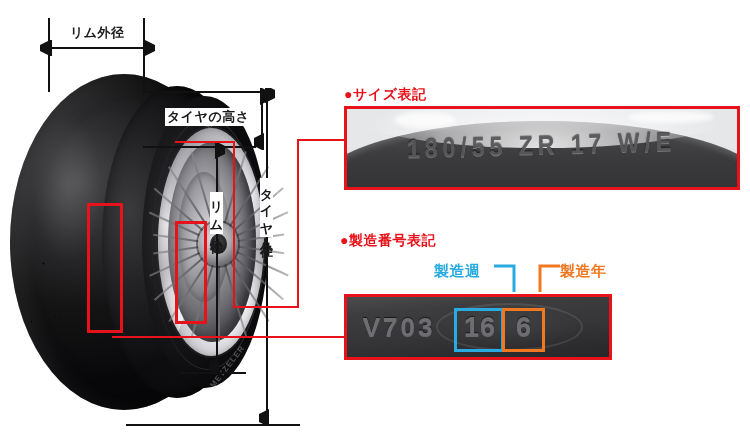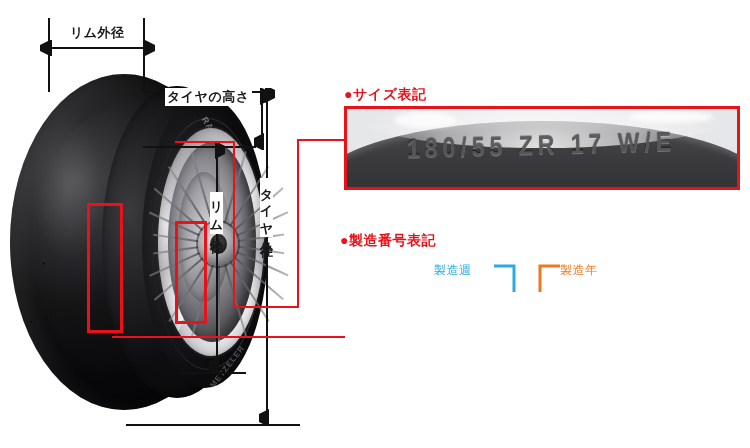--- a/index.html
+++ b/index.html
@@ -115,21 +115,21 @@
     font-weight:bold;font-size:27px;letter-spacing:1px;
     color:#6e6e72;
     text-shadow:0 1px 0 rgba(255,255,255,.26), 0 -1px 1px rgba(0,0,0,.6);
     display:flex;align-items:center;justify-content:center;
   }
   .hi-box{position:absolute;box-sizing:border-box;border:3px solid #fff;}
   .hi-blue{border-color:#29abe2;}
   .hi-orange{border-color:#f07820;}
 
   .cap{
-    position:absolute;font-weight:normal;font-size:12px;white-space:nowrap;
+    position:absolute;font-weight:bold;font-size:15px;white-space:nowrap;
     letter-spacing:.5px;
   }
   .cap-blue{color:#29abe2;}
   .cap-orange{color:#f07820;}
 
   
   #photo{position:absolute;left:6px;top:62px;width:290px;height:360px;}
   .tire-body{
     position:absolute;left:4px;top:12px;width:228px;height:336px;
     border-radius:50% / 50%;
@@ -285,21 +285,21 @@
     </defs>
     <line x1="10" y1="8" x2="105" y2="8" stroke="#111" stroke-width="2" marker-start="url(#ar-l)" marker-end="url(#ar-r)"></line>
   </svg>
   <div class="lbl" style="left:68px; top:24px;">リム外径</div>
 
   <div class="hline" style="left:143px; top:91px;  width:125px;"></div>
   <div class="hline" style="left:143px; top:146px; width:113px;"></div>
   <svg class="abs" style="left:254px;top:88px;" width="16" height="62">
     <line x1="8" y1="8" x2="8" y2="54" stroke="#111" stroke-width="2" marker-start="url(#ar-up)" marker-end="url(#ar-dn)"></line>
   </svg>
-  <div class="lbl" style="left:165px; top:88px;">タイヤの高さ</div>
+  <div class="lbl" style="left:165px; top:108px;">タイヤの高さ</div>
 
   <div class="vline" style="left:216px; top:146px; height:44px;"></div>
   <svg class="abs" style="left:209px;top:142px;" width="16" height="232">
     <line x1="8" y1="8" x2="8" y2="224" stroke="#111" stroke-width="2" marker-start="url(#ar-up)" marker-end="url(#ar-dn)"></line>
   </svg>
   <div class="vlbl" style="left:210px; top:192px;">リム外径</div>
   <div class="hline" style="left:180px; top:372px; width:66px;"></div>
 
   <div class="vline" style="left:266px; top:91px; height:56px;"></div>
   <svg class="abs" style="left:259px;top:88px;" width="16" height="338">
@@ -337,14 +337,23 @@
   <div class="cap cap-blue" style="left:434px; top:262px;">製造週</div>
   <svg class="abs" style="left:494px;top:262px;" width="26" height="30">
     <path d="M0,4 L20,4 L20,30" stroke="#29abe2" stroke-width="3" fill="none"></path>
   </svg>
 
   <div class="cap cap-orange" style="left:560px; top:262px;">製造年</div>
   <svg class="abs" style="left:536px;top:262px;" width="26" height="30">
     <path d="M24,4 L4,4 L4,30" stroke="#f07820" stroke-width="3" fill="none"></path>
   </svg>
 
+  <div class="panel" style="left:344px; top:294px; width:268px; height:66px;">
+    <div class="sn-photo"></div>
+    <div class="sn-oval"></div>
+    <div class="sn-code">V703</div>
+    <div class="sn-digits" style="left:111px;width:44px;height:38px;">16</div>
+    <div class="sn-digits" style="left:159px;width:36px;height:38px;">6</div>
+    <div class="hi-box hi-blue" style="left:107px;top:11px;width:50px;height:44px;"></div>
+    <div class="hi-box hi-orange" style="left:155px;top:11px;width:43px;height:44px;"></div>
+  </div>
 
 </div>
 
 </body></html>

